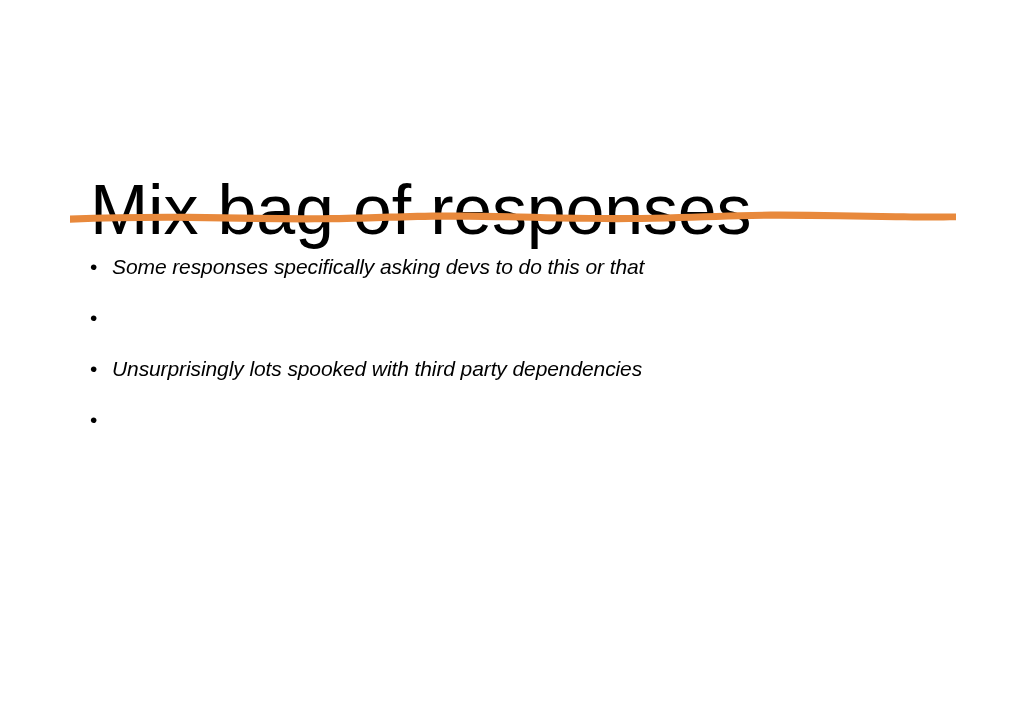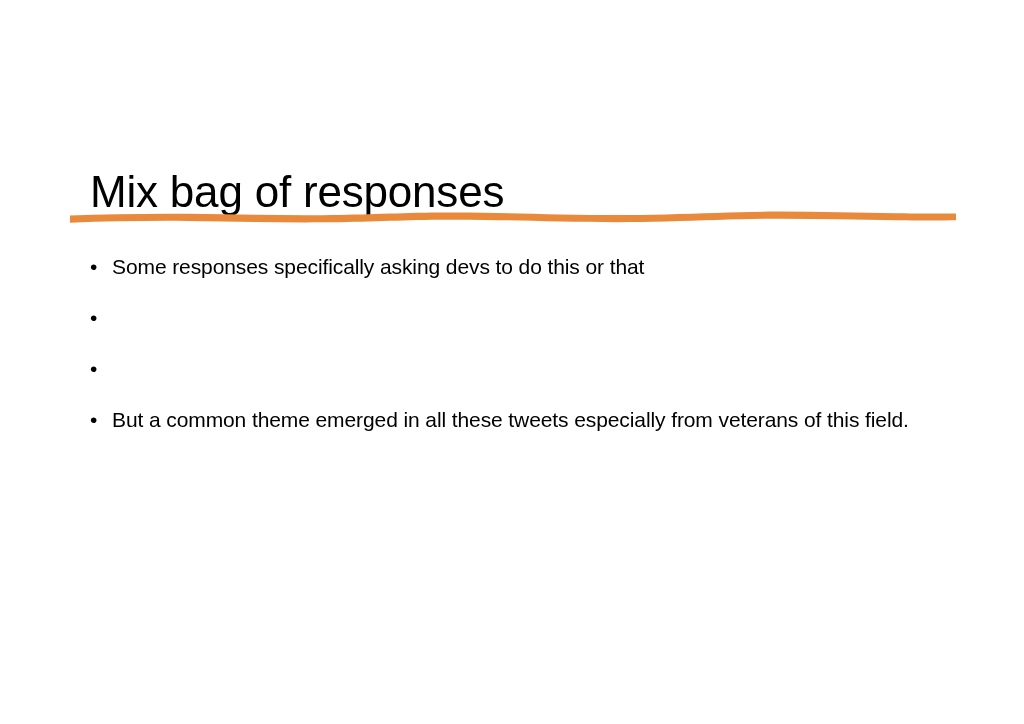--- a/index.html
+++ b/index.html
@@ -21,21 +21,21 @@
     height: 724px;
     background: #ffffff;
   }
 
   
   .slide-title {
     position: absolute;
     left: 90px;
     top: 131px;
     width: 860px;
-    font-size: 44px;
+    font-size: 70px;
     line-height: 64px;
     font-weight: 400;
     color: #000000;
     letter-spacing: -0.2px;
     white-space: nowrap;
   }
 
   
   .divider {
     position: absolute;
@@ -72,20 +72,21 @@
     text-align: left;
   }
   .bullet-text {
     flex: 1 1 auto;
     font-size: 21px;
     line-height: 30px;
     color: #000000;
     font-weight: 400;
     letter-spacing: -0.1px;
     white-space: nowrap;
+    font-style: italic;
   }
 </style>
 </head>
 <body>
 
 <div class="slide">
 
   <h1 class="slide-title">Mix bag of responses</h1>
 
   <div class="divider">
@@ -118,22 +119,22 @@
       <span class="bullet-marker">•</span>
       <span class="bullet-text">Some responses specifically asking devs to do this or that</span>
     </div>
 
     <div class="bullet-item">
       <span class="bullet-marker">•</span>
     </div>
 
     <div class="bullet-item">
       <span class="bullet-marker">•</span>
+      <span class="bullet-text">Unsurprisingly lots spooked with third party dependencies</span>
     </div>
 
     <div class="bullet-item">
       <span class="bullet-marker">•</span>
-      <span class="bullet-text">But a common theme emerged in all these tweets especially from veterans of this field.</span>
     </div>
 
   </div>
 
 </div>
 
 </body></html>

